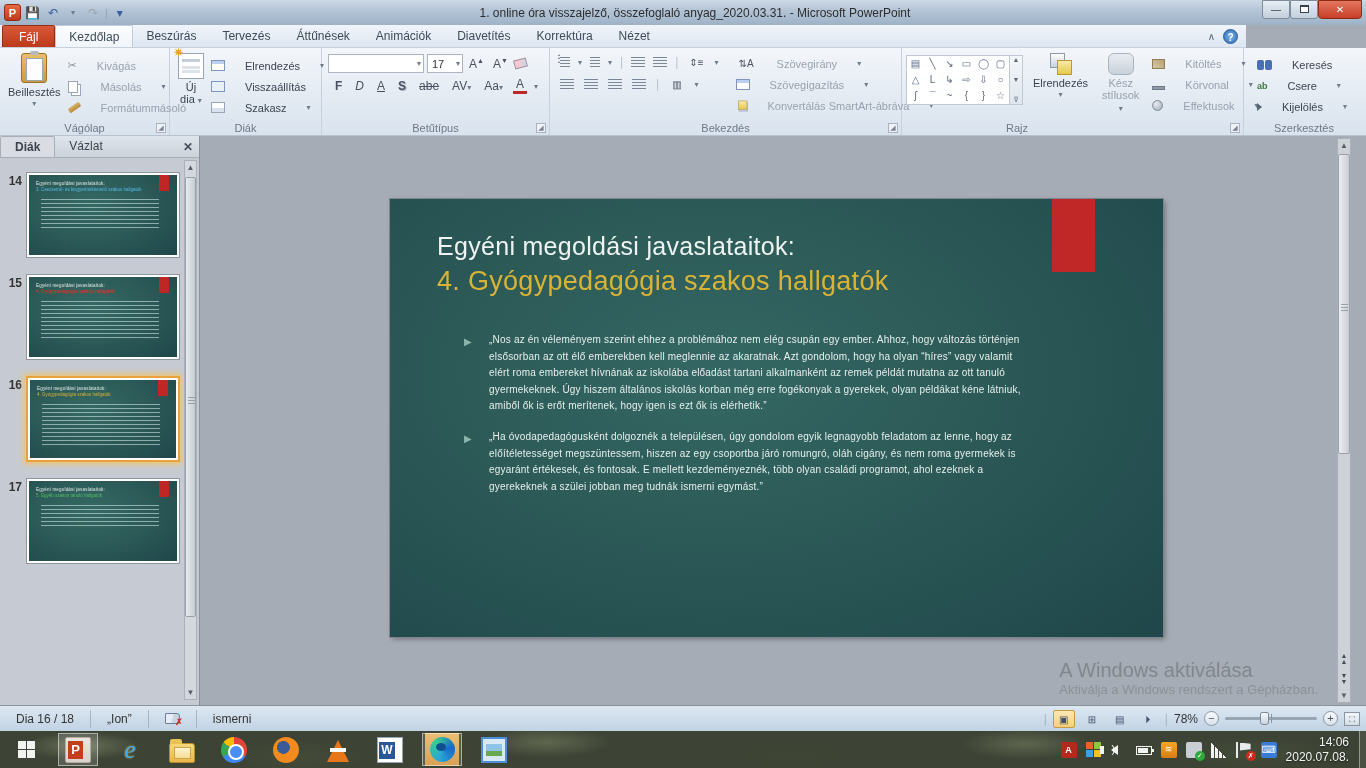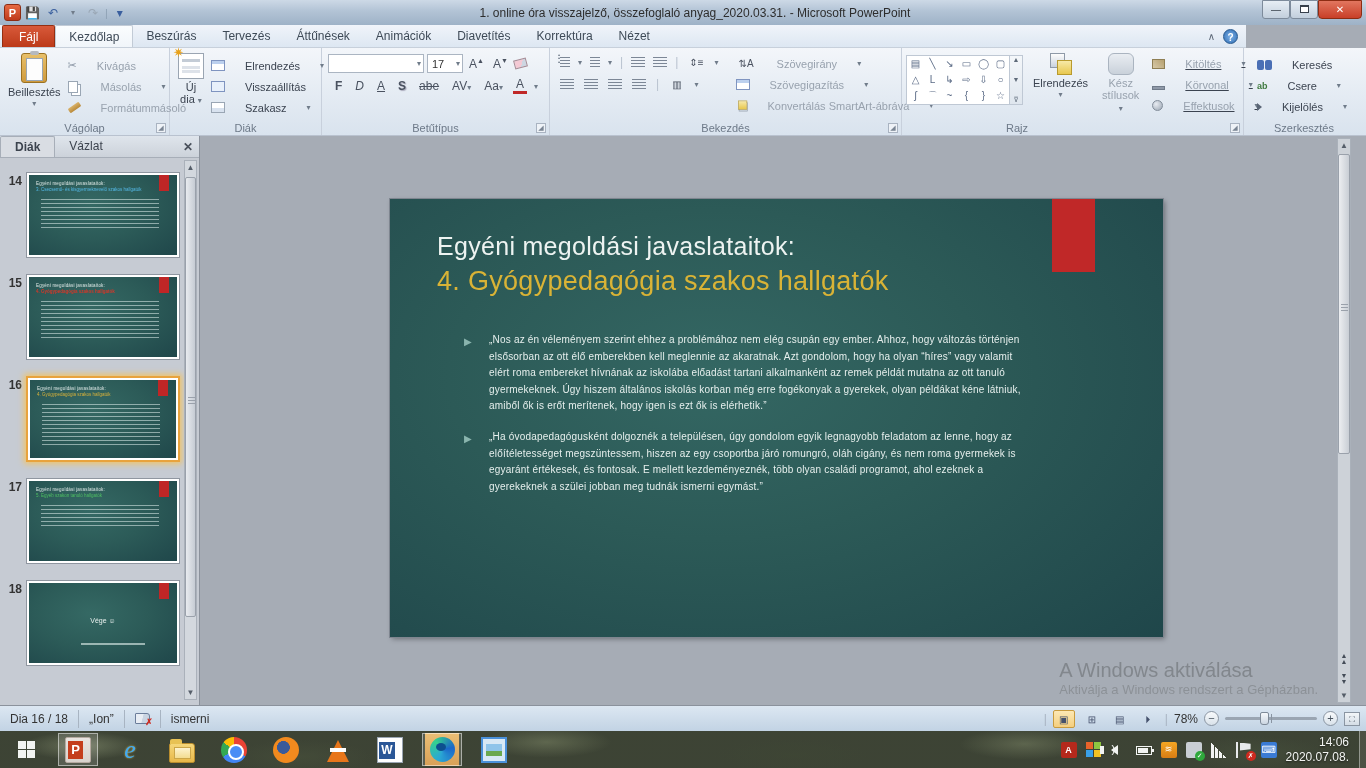--- a/index.html
+++ b/index.html
@@ -117,21 +117,21 @@
   #watermark { position:absolute; right:34px; bottom:8px; text-align:left; color:#82878d; }
   #watermark .w1 { font-size:20px; }
   #watermark .w2 { font-size:13px; color:#8c9197; }
 
   #canvas-scroll { position:absolute; right:1px; top:2px; width:14px; height:565px; background:#cdd2d8; border:1px solid #aab1ba; display:flex; flex-direction:column; align-items:center; }
   #cthumb { width:12px; height:300px; background:linear-gradient(90deg,#eceef1,#c9ced5); border:1px solid #9aa1ab; border-radius:2px; margin-top:2px; position:relative; }
   .dblarrow { font-size:7px; line-height:6px; color:#454d58; text-align:center; padding:4px 0; }
 
   
   #statusbar { left:0; top:705px; width:1366px; height:26px; background:linear-gradient(#dce7f2,#c2d3e4); border-top:1px solid #8b929c; display:flex; align-items:center; font-size:12px; color:#333; }
-  .sseg { padding:0 10px; border-right:1px solid #a8b4c2; height:18px; display:flex; align-items:center; gap:6px; }
+  .sseg { padding:0 16px; border-right:1px solid #a8b4c2; height:18px; display:flex; align-items:center; gap:6px; }
   .ic-book { width:15px; height:11px; background:linear-gradient(105deg,#e8edf4 48%, #c9d4e2 52%); border:1px solid #6b7d9a; border-radius:1px 3px 3px 1px; position:relative; }
   .ic-book::after { content:"✗"; position:absolute; right:-4px; bottom:-4px; color:#cf2a1f; font-size:9px; font-weight:bold; }
   .sb-right { margin-left:auto; display:flex; align-items:center; gap:6px; padding-right:6px; }
   .vbtn { width:22px; height:18px; border:1px solid transparent; text-align:center; font-size:10px; color:#44506b; line-height:17px; }
   .vbtn.active { background:linear-gradient(#fce8b5,#f5cf7e); border-color:#c89b3f; border-radius:2px; }
   .zoom-track { width:92px; height:3px; background:#9aa5b2; border-radius:2px; position:relative; }
   .zoom-tick { position:absolute; left:50%; top:-3px; width:1px; height:9px; background:#8a95a2; }
   .zoom-thumb { position:absolute; left:38%; top:-5px; width:9px; height:13px; background:linear-gradient(#f5f8fb,#ccd6e1); border:1px solid #7e8a98; border-radius:2px 2px 3px 3px; }
   .zbtn { width:15px; height:15px; border-radius:50%; border:1px solid #8a95a2; background:linear-gradient(#f8fafc,#d9e2ea); text-align:center; line-height:13px; font-size:11px; color:#4a5560; }
   .fit-btn { width:16px; height:14px; border:1px solid #8a95a2; background:linear-gradient(#f2f6f9,#d4dde6); font-size:8px; text-align:center; line-height:13px; color:#4a5560; }
@@ -399,21 +399,21 @@
         <div class="bigbtn">
           <span class="ic ic-arrange"></span>
           <span>Elrendezés</span>
           <span class="dd">▾</span>
         </div>
         <div class="bigbtn dis">
           <span class="ic ic-quickstyle"></span>
           <span>Kész</span>
           <span><span>stílusok</span> <span class="dd">▾</span></span>
         </div>
-        <div style="padding-top:2px;text-decoration:underline;">
+        <div style="padding-top:2px;">
           <div class="smallrow dis">
               <span class="ic ic-fill"></span>
               <span>Kitöltés</span>
               <span class="dd">▾</span>
             </div>
           <div class="smallrow dis">
               <span class="ic ic-outline"></span>
               <span>Körvonal</span>
               <span class="dd">▾</span>
             </div>
@@ -497,30 +497,20 @@
       <div class="thumb-slide">
           <div class="thumb-inner">
         <div class="thumb-red"></div>
         <div class="t-line1">Egyéni megoldási javaslataitok:</div>
         <div class="t-line2" style="color: rgb(79, 191, 99);">5. Egyéb szakon tanuló hallgatók</div>
         <div class="t-body" style="height:22px;"></div>
       </div>
         </div>
     </div>
 
-    <div class="thumb-item">
-      <div class="thumb-num">18</div>
-      <div class="thumb-slide">
-          <div class="thumb-inner">
-        <div class="thumb-red"></div>
-        <div class="t-center">Vége ☺</div>
-        <div class="t-footline"></div>
-      </div>
-        </div>
-    </div>
 
     <div id="panel-scroll">
       <div class="scr-arrow" style="position:absolute; top:0; left:0;">▲</div>
       <div id="panel-thumbtrack" style="top:16px;">
           <span class="grip"></span>
         </div>
       <div class="scr-arrow" style="position:absolute; bottom:0; left:0;">▼</div>
     </div>
   </div>
 

